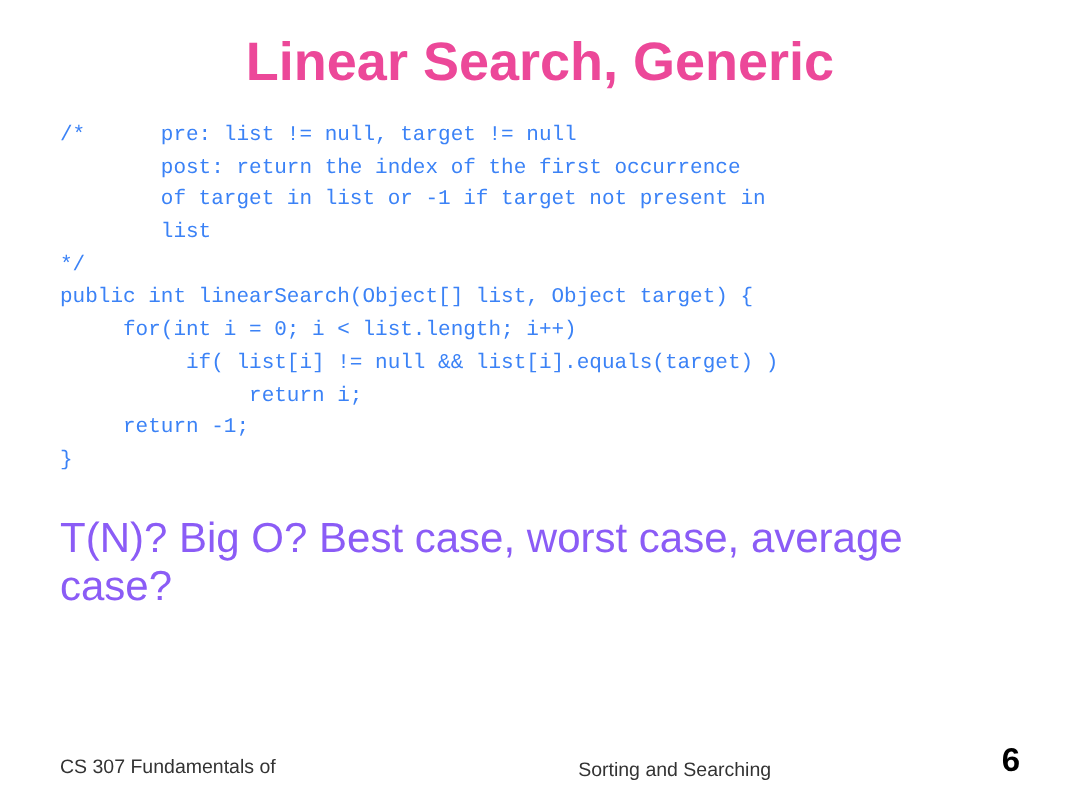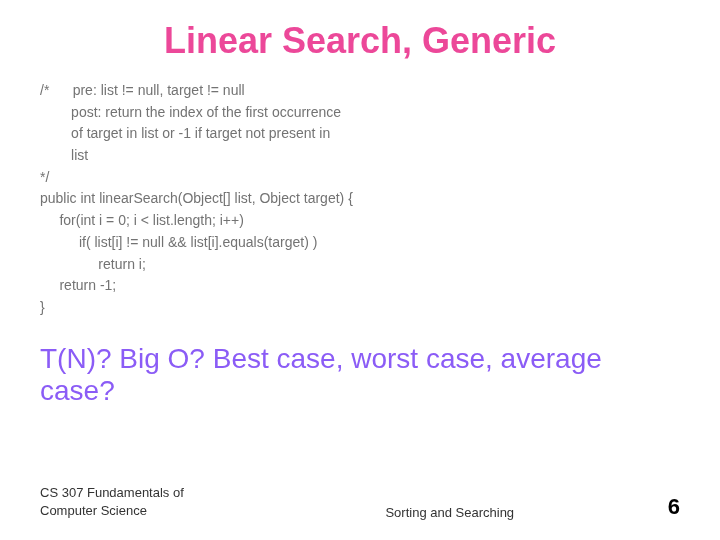--- a/index.html
+++ b/index.html
@@ -25,23 +25,23 @@
     .title {
       text-align: center;
       font-size: 36px;
       font-weight: bold;
       color: #ec4899;
       margin-bottom: 18px;
       font-family: Arial, Helvetica, sans-serif;
     }
 
     .code-block {
-      font-family: Liberation Sans, sans-serif;
+      font-family: Liberation Mono, monospace;
       font-size: 14px;
-      color: #737373;
+      color: #3b82f6;
       line-height: 1.55;
       background: #ffffff;
       white-space: pre;
       margin-bottom: 20px;
     }
 
     .question {
       font-size: 28px;
       color: #8b5cf6;
       font-family: Arial, Helvetica, sans-serif;
@@ -93,19 +93,18 @@
           if( list[i] != null &amp;&amp; list[i].equals(target) )
                return i;
      return -1;
 }</div>
 
   <div class="question">T(N)? Big O? Best case, worst case, average case?</div>
 
   <div class="footer">
     <div class="footer-left">
       <div>CS 307 Fundamentals of</div>
-      <div>Computer Science</div>
     </div>
     <div class="footer-center">Sorting and Searching</div>
     <div class="footer-right">6</div>
   </div>
 
 </div>
 
 </body></html>

